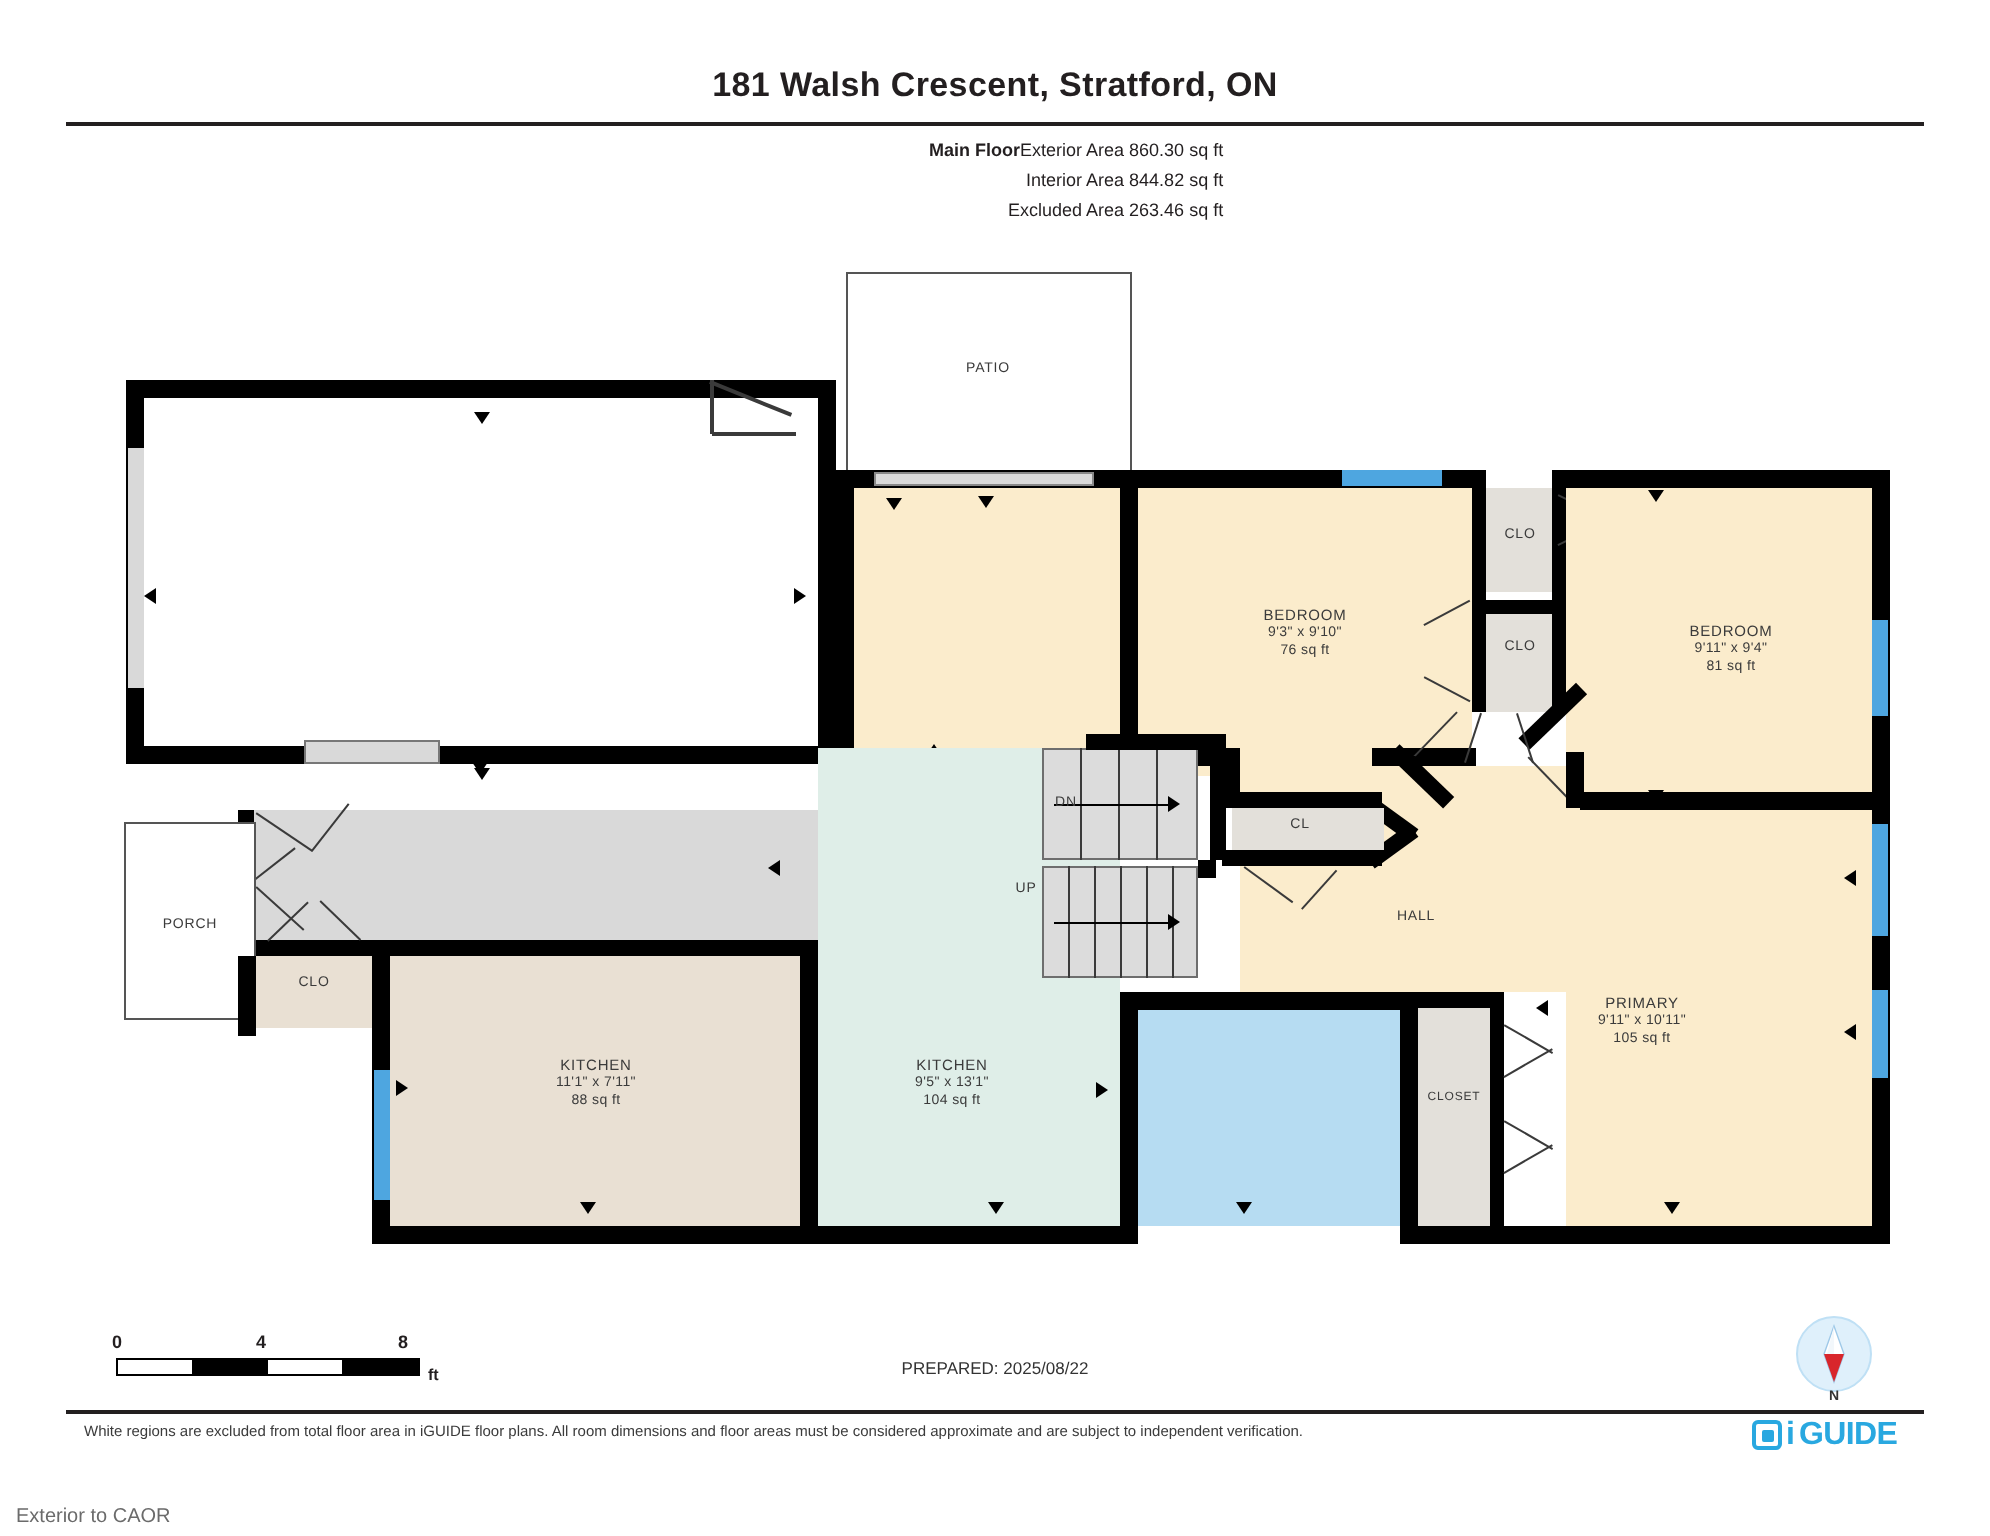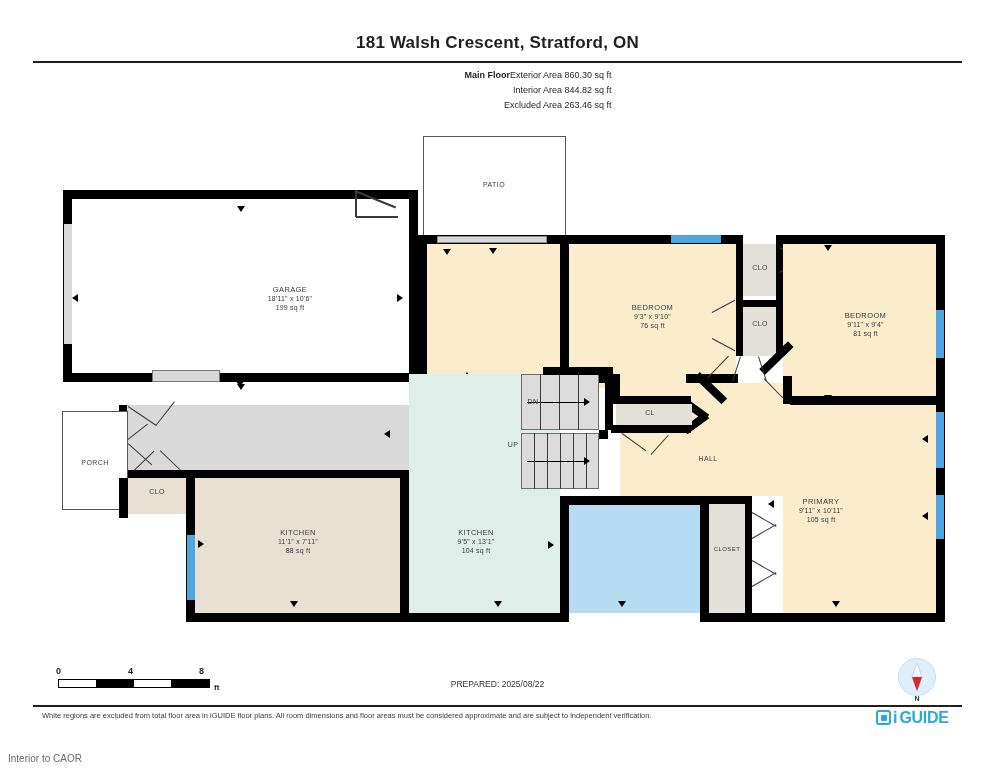--- a/index.html
+++ b/index.html
@@ -98,25 +98,20 @@
   <div class="thin f-white" style="left:423px;top:136px;width:143px;height:103px;"></div>
   <div class="lbl-sm" style="left:444px;top:181px;width:100px;">PATIO</div>
 
   <div class="wall" style="left:63px;top:190px;width:355px;height:9px;"></div>
   <div class="wall" style="left:63px;top:190px;width:9px;height:192px;"></div>
   <div class="wall" style="left:409px;top:190px;width:9px;height:192px;"></div>
   <div class="wall" style="left:63px;top:373px;width:355px;height:9px;"></div>
   <div class="rm f-white" style="left:72px;top:199px;width:337px;height:174px;"></div>
   <div class="rm f-grey" style="left:64px;top:224px;width:8px;height:120px;"></div>
   <div class="rm f-grey" style="left:152px;top:370px;width:68px;height:12px;border:1px solid #777;box-sizing:border-box;"></div>
-  <div class="lbl-room" style="left:200px;top:285px;width:180px;">
-    <div class="nm">GARAGE</div>
-    <div>18'11" x 10'6"</div>
-    <div>199 sq ft</div>
-  </div>
   <div class="arrow ar-d" style="left:237px;top:206px;"></div>
   <div class="arrow ar-l" style="left:72px;top:294px;"></div>
   <div class="arrow ar-r" style="left:397px;top:294px;"></div>
   <div class="arrow ar-d" style="left:237px;top:384px;"></div>
 
   <div class="door-line" style="left:355px;top:190px;width:44px;height:1.5px;transform:rotate(22deg);transform-origin:left center;"></div>
   <div class="door-line" style="left:355px;top:190px;width:1.5px;height:27px;"></div>
   <div class="door-line" style="left:356px;top:216px;width:42px;height:1.5px;"></div>
 
   <div class="rm f-cream" style="left:427px;top:244px;width:133px;height:130px;"></div>
@@ -320,13 +315,13 @@
 
 <div class="footer-rule"></div>
 <div class="disclaimer">White regions are excluded from total floor area in iGUIDE floor plans. All room dimensions and floor areas must be considered approximate and are subject to independent verification.</div>
 
 <div class="logo">
   <span class="logo-mark"></span>
   <span class="logo-i">i</span>
   <span class="logo-txt">GUIDE</span>
 </div>
 
-<div class="licensed">Interior to CAOR</div>
+<div class="licensed">Exterior to CAOR</div>
 
 </body></html>

